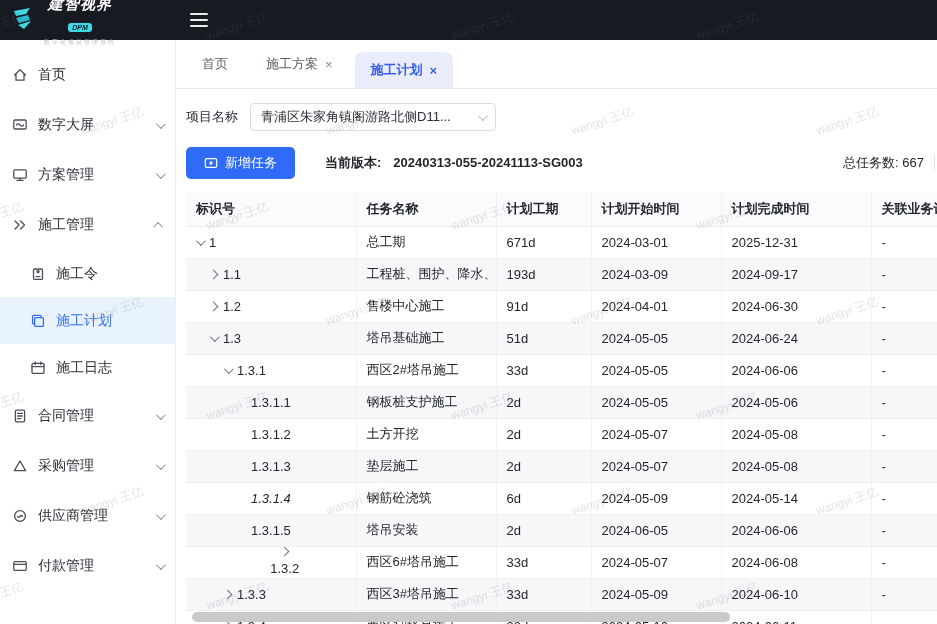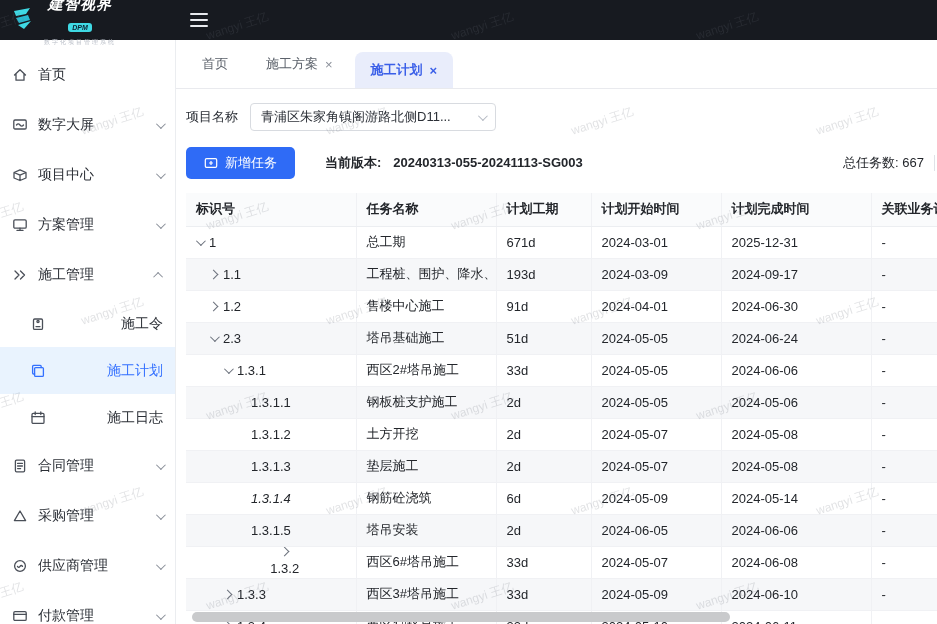--- a/index.html
+++ b/index.html
@@ -28,21 +28,21 @@
   
   .layout { display:flex; height:584px; }
   .sidebar {
     width:176px; background:#fff; border-right:1px solid #ebedf0;
     padding-top:10px; flex:0 0 auto; overflow:hidden;
   }
   .side-item {
     height:50px; display:flex; align-items:center; gap:10px;
     padding:0 12px; font-size:14px; color:#2b2f36; cursor:pointer;
   }
-  .side-item.sub { height:47px; padding-left:30px;text-align:right; }
+  .side-item.sub { height:47px; padding-left:30px; }
   .side-item .icon { width:16px; height:16px; display:inline-flex; color:#4a4f58; }
   .side-item .lbl { flex:1; white-space:nowrap; }
   .side-item.active { background:#e9f3fe; color:#3370ff; }
   .side-item.active .icon { color:#3370ff; }
   .chev { width:7px; height:7px; border-right:1.5px solid #8a8f99; border-bottom:1.5px solid #8a8f99; display:inline-block; }
   .chev.down { transform:rotate(45deg) translateY(-2px); }
   .chev.up { transform:rotate(-135deg) translateY(-2px); }
   .chev.right { transform:rotate(-45deg); }
   
   .main { flex:1; display:flex; flex-direction:column; min-width:0; position:relative; }
@@ -149,29 +149,20 @@
             <rect x="1.8" y="3" width="12.4" height="9" rx="1.2" fill="none" stroke="currentColor" stroke-width="1.3" stroke-linecap="round" stroke-linejoin="round"></rect>
             <path d="M4.5 8 q1.7-2.4 3.5 0 q1.8 2.4 3.5 0" fill="none" stroke="currentColor" stroke-width="1.3" stroke-linecap="round" stroke-linejoin="round"></path>
           </svg>
         </span>
         <span class="lbl">数字大屏</span>
         <span class="chev down"></span>
       </div>
       <div class="side-item">
         <span class="icon">
           <svg width="16" height="16" viewBox="0 0 16 16">
-            <path d="M2 5.5 L8 2.8 L14 5.5 V11 L8 13.5 L2 11 Z M2 5.5 L8 8.2 L14 5.5 M8 8.2 V13.5" fill="none" stroke="currentColor" stroke-width="1.3" stroke-linecap="round" stroke-linejoin="round"></path>
-          </svg>
-        </span>
-        <span class="lbl">项目中心</span>
-        <span class="chev down"></span>
-      </div>
-      <div class="side-item">
-        <span class="icon">
-          <svg width="16" height="16" viewBox="0 0 16 16">
             <rect x="1.8" y="2.8" width="12.4" height="8.4" rx="1.2" fill="none" stroke="currentColor" stroke-width="1.3" stroke-linecap="round" stroke-linejoin="round"></rect>
             <path d="M8 11.2 V13.4 M5 13.4 H11" fill="none" stroke="currentColor" stroke-width="1.3" stroke-linecap="round" stroke-linejoin="round"></path>
           </svg>
         </span>
         <span class="lbl">方案管理</span>
         <span class="chev down"></span>
       </div>
       <div class="side-item">
         <span class="icon">
           <svg width="16" height="16" viewBox="0 0 16 16">
@@ -346,21 +337,21 @@
                 <td>售楼中心施工</td>
                 <td>91d</td>
                 <td>2024-04-01</td>
                 <td>2024-06-30</td>
                 <td>-</td>
               </tr>
               <tr class="shaded">
                 <td>
                   <span class="idcell" style="padding-left: 14px;">
                     <span class="chev down"></span>
-                    <span>2.3</span>
+                    <span>1.3</span>
                   </span>
                 </td>
                 <td>塔吊基础施工</td>
                 <td>51d</td>
                 <td>2024-05-05</td>
                 <td>2024-06-24</td>
                 <td>-</td>
               </tr>
               <tr>
                 <td>

